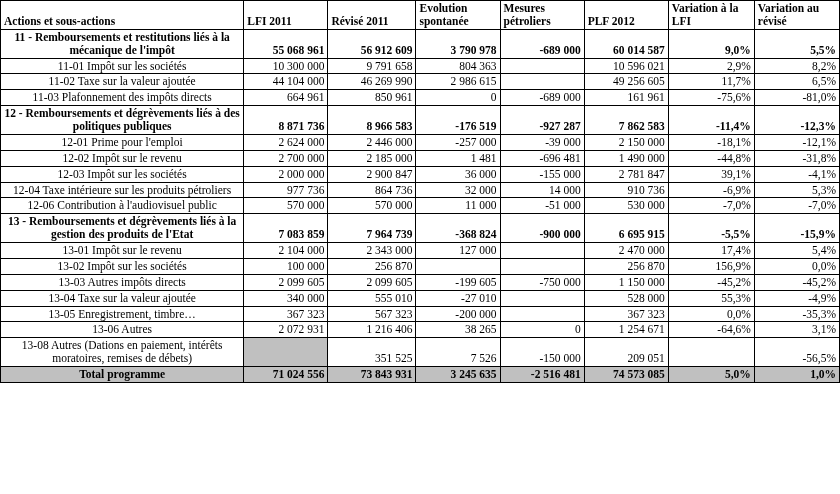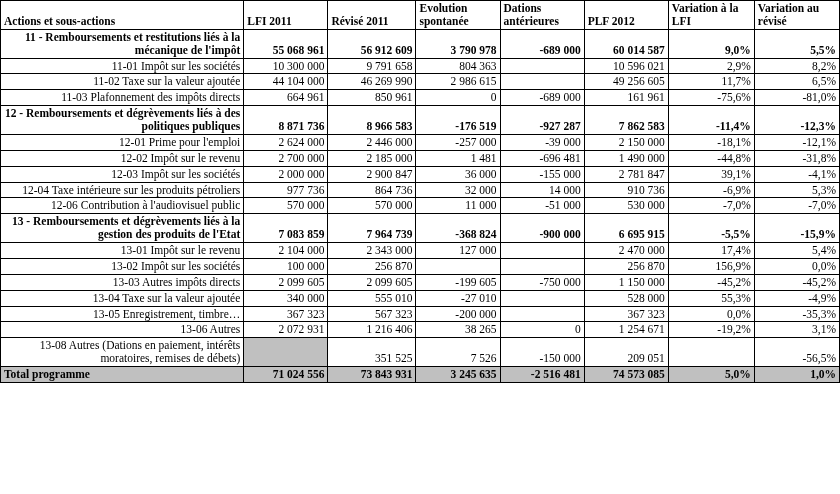--- a/index.html
+++ b/index.html
@@ -29,35 +29,35 @@
     font-family: "Liberation Serif", serif;
   }
   thead th {
     text-align: left;
     vertical-align: middle;
     font-weight: bold;
     padding: 3px 2px;
     font-size: 11.5px;
   }
   td.label {
-    text-align: right;
+    text-align: center;
   }
   td.num {
     text-align: right;
     white-space: nowrap;
   }
   tr.group td {
     font-weight: bold;
   }
   tr.total td {
     font-weight: bold;
     background: #c0c0c0;
   }
   tr.total td.label {
-    text-align: left;
+    text-align: center;
   }
   td.shaded {
     background: #c0c0c0;
   }
   .col-label { width: 243px; }
   .col-n { width: 84px; }
   .col-n2 { width: 88px; }
   .col-n3 { width: 84px; }
   .col-n4 { width: 84px; }
   .col-n5 { width: 84px; }
@@ -77,21 +77,21 @@
     <col class="col-n5">
     <col class="col-p">
     <col class="col-p2">
   </colgroup>
   <thead>
     <tr>
       <th>Actions et sous-actions</th>
       <th>LFI 2011</th>
       <th>Révisé 2011</th>
       <th>Evolution spontanée</th>
-      <th>Dations antérieures</th>
+      <th>Mesures pétroliers</th>
       <th>PLF 2012</th>
       <th>Variation à la LFI</th>
       <th>Variation au révisé</th>
     </tr>
   </thead>
   <tbody id="table-body">
       <tr class="group">
         <td class="label">11 - Remboursements et restitutions liés à la mécanique de l'impôt</td>
         <td class="num">55 068 961</td>
         <td class="num">56 912 609</td>
@@ -251,21 +251,21 @@
         <td class="num">0,0%</td>
         <td class="num">-35,3%</td>
       </tr>
       <tr>
         <td class="label">13-06 Autres</td>
         <td class="num">2 072 931</td>
         <td class="num">1 216 406</td>
         <td class="num">38 265</td>
         <td class="num">0</td>
         <td class="num">1 254 671</td>
-        <td class="num">-19,2%</td>
+        <td class="num">-64,6%</td>
         <td class="num">3,1%</td>
       </tr>
       <tr>
         <td class="label">13-08 Autres (Dations en paiement, intérêts moratoires, remises de débets)</td>
         <td class="num shaded"></td>
         <td class="num">351 525</td>
         <td class="num">7 526</td>
         <td class="num">-150 000</td>
         <td class="num">209 051</td>
         <td class="num"></td>

